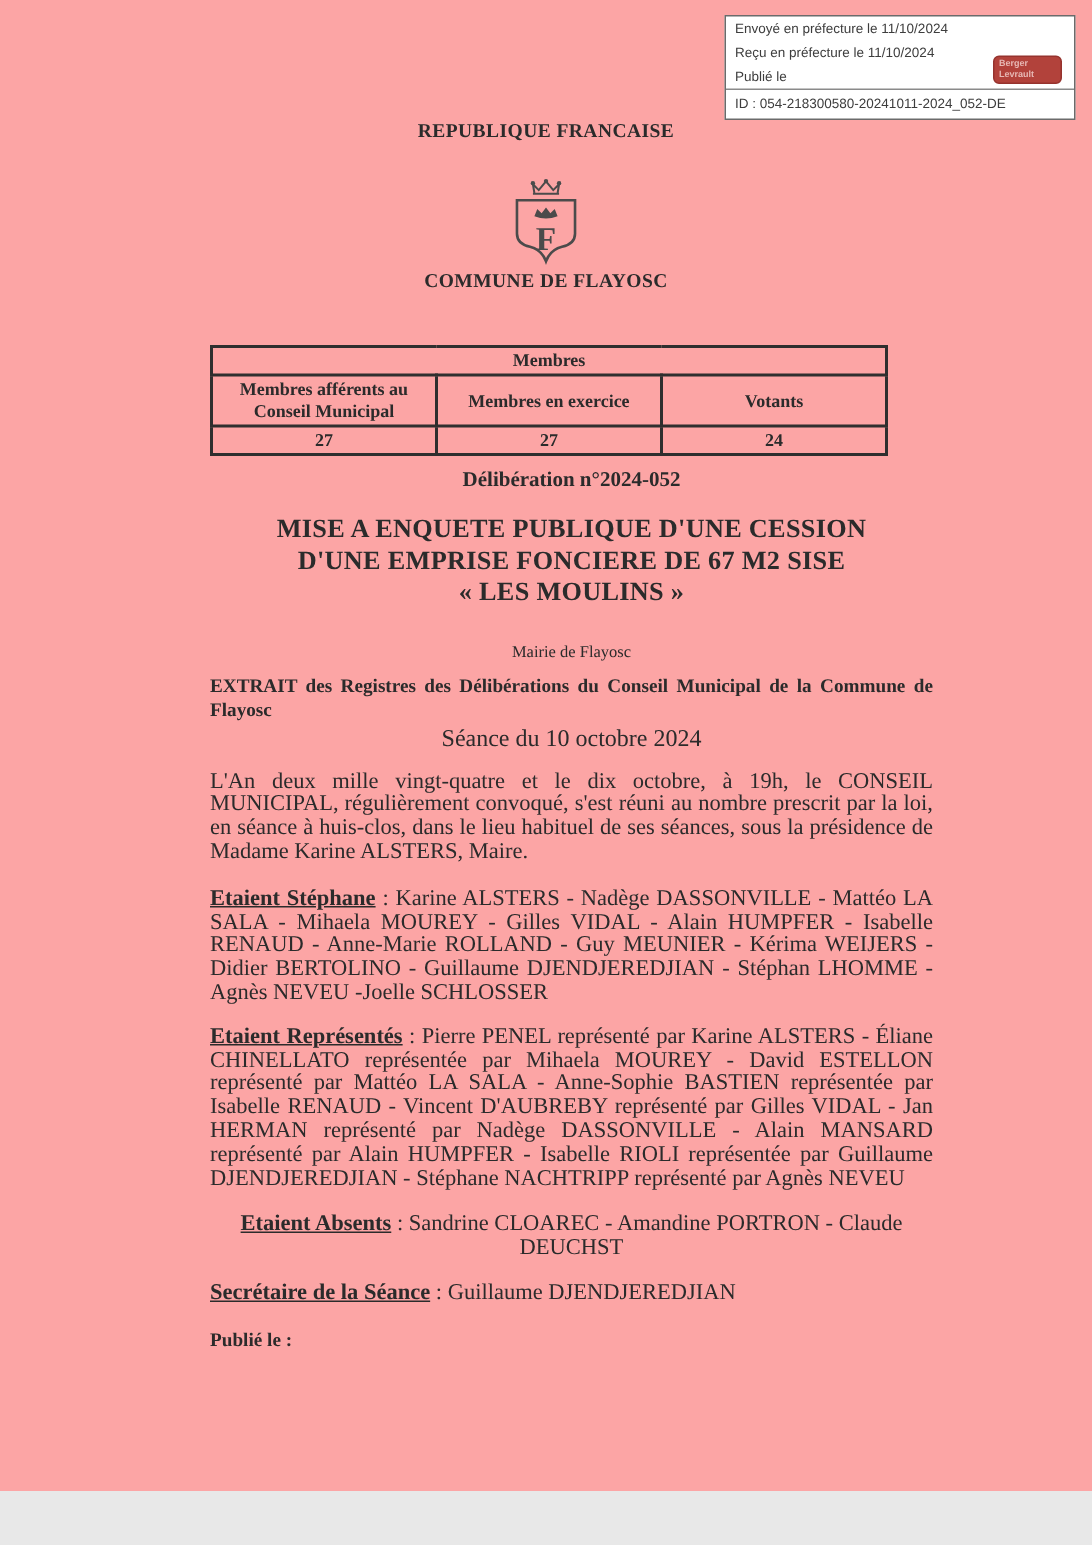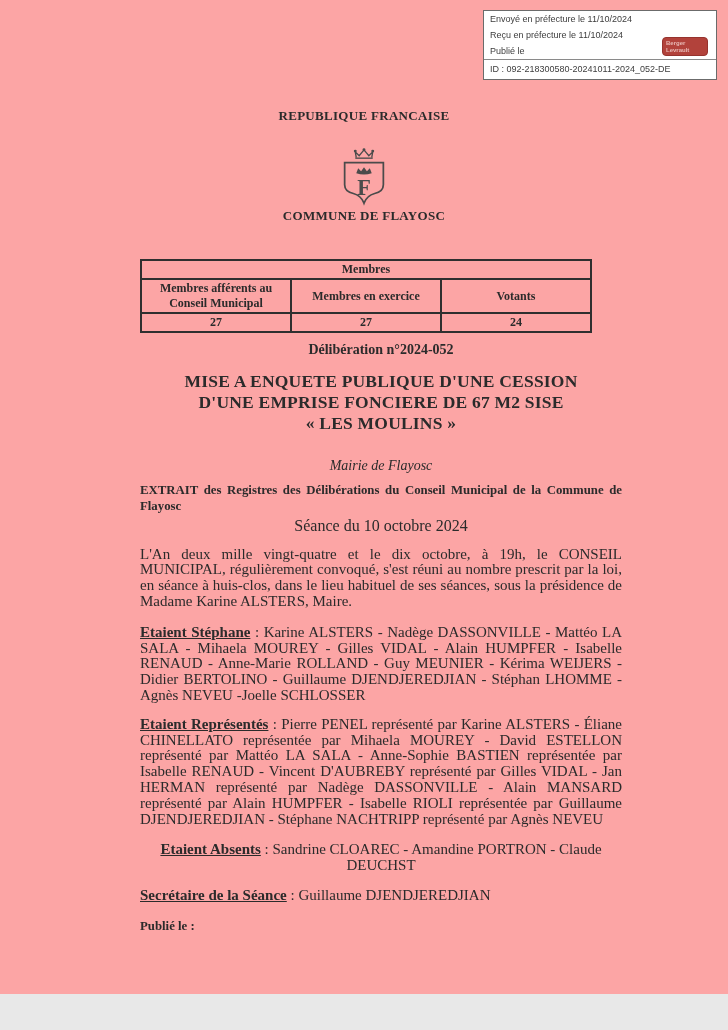--- a/index.html
+++ b/index.html
@@ -40,21 +40,21 @@
     border-radius: 4px;
     color: #e7b8b4;
     font-size: 6px;
     line-height: 6.5px;
     font-weight: bold;
     text-align: left;
   }
 
   
   .center { text-align: center; }
-  .republic { margin-top: 108px; font-size: 13px; font-weight: bold; letter-spacing: 0.3px; }
+  .republic { margin-top: 79px; font-size: 13px; font-weight: bold; letter-spacing: 0.3px; }
   .logo-wrap { margin-top: 24px; text-align: center; height: 60px; }
   .commune { font-size: 13px; font-weight: bold; letter-spacing: 0.3px; }
 
   
   .content { margin-left: 140px; width: 482px; }
 
   
   table.members {
     margin-top: 35px;
     width: 452px;
@@ -67,21 +67,21 @@
     font-weight: bold;
     text-align: center;
     padding: 1px 4px;
     line-height: 15px;
   }
   .col1 { width: 31%; } .col2 { width: 31.5%; } .col3 { width: 37.5%; }
 
   
   .delib-number { margin-top: 9px; font-size: 14px; font-weight: bold; }
   .doc-title { margin-top: 13px; font-size: 17.5px; font-weight: bold; line-height: 21px; letter-spacing: 0.2px; }
-  .mairie { margin-top: 24px; font-size: 14px; font-style: italic; }
+  .mairie { margin-top: 24px; font-size: 11px; }
   .extrait { margin-top: 9px; font-size: 12.8px; font-weight: bold; line-height: 15.8px; text-align: justify; }
   .seance { margin-top: 2px; font-size: 16px; }
 
   
   .par { font-size: 15px; line-height: 15.8px; text-align: justify; }
   .par.intro { margin-top: 12px; }
   .par.presents { margin-top: 15px; }
   .par.representes { margin-top: 13px; }
   .par.absents { margin-top: 15px; text-align: center; }
   .par.secretaire { margin-top: 14px; text-align: left; }
@@ -96,21 +96,21 @@
   <div class="stamp">
     <div class="stamp-row">Envoyé en préfecture le 11/10/2024</div>
     <div class="stamp-row">Reçu en préfecture le 11/10/2024</div>
     <div class="stamp-row">
       <span>Publié le</span>
       <span class="bl-badge">
         <span>Berger</span><br>
         <span>Levrault</span>
       </span>
     </div>
-    <div class="stamp-row id-row">ID : 092-218300580-20241011-2024_052-DE</div>
+    <div class="stamp-row id-row">ID : 054-218300580-20241011-2024_052-DE</div>
   </div>
 
   <div class="center republic">REPUBLIQUE FRANCAISE</div>
 
   <div class="logo-wrap">
     <svg width="56" height="60" viewBox="0 0 56 62">
       <g stroke="#4b4b4b" fill="none" stroke-width="1.4">
         <path d="M20,10 l-1,-6 l4,4 l5,-6 l5,6 l4,-4 l-1,6"></path>
         <path d="M19,10.5 h18"></path>
       </g>

